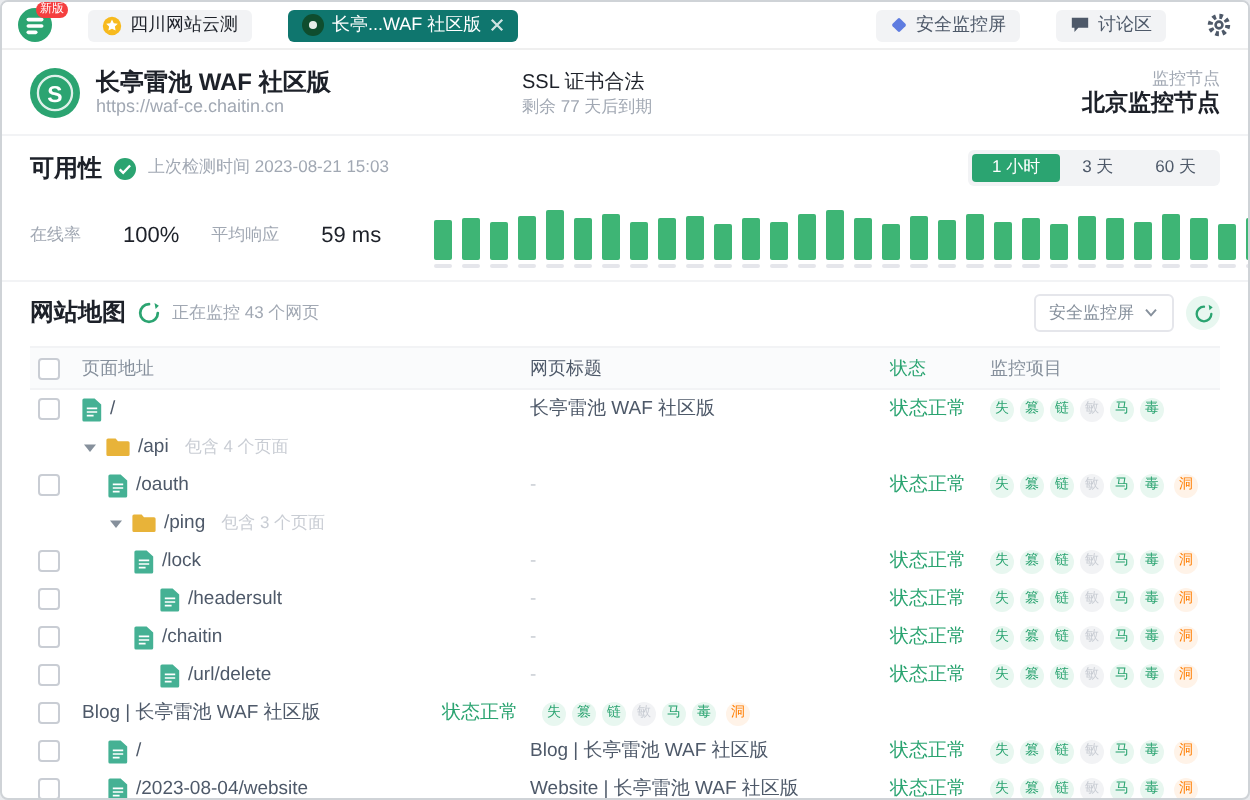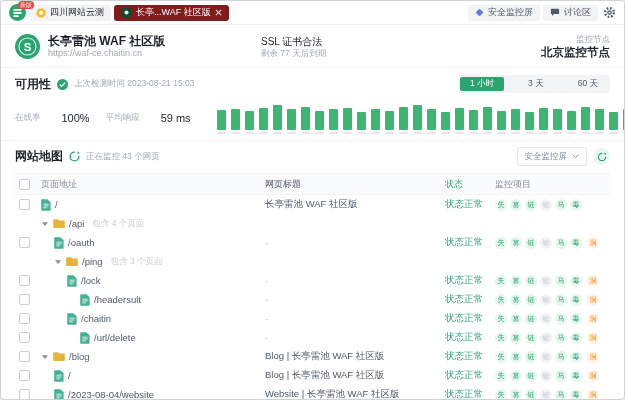--- a/index.html
+++ b/index.html
@@ -1,44 +1,44 @@
 <!DOCTYPE html>
 <html><head>
 <meta charset="utf-8">
 <style>
   html,body{margin:0;padding:0;background:#e9ebee;}
   body{font-family:"Liberation Sans","DejaVu Sans",sans-serif;-webkit-font-smoothing:antialiased;}
   .app{width:623px;height:398px;background:#fff;border:1px solid #cfd3d7;border-radius:4px;overflow:hidden;position:relative;}
   .flex-spacer{flex:1;}
   
-  .topbar{height:23px;display:flex;align-items:center;gap:3px;padding:0 8px;border-bottom:1px solid #efefef;background:#fff;}
+  .topbar{height:23px;display:flex;align-items:center;gap:18px;padding:0 8px;border-bottom:1px solid #efefef;background:#fff;}
   .logo-wrap{position:relative;display:inline-flex;width:17px;height:17px;}
   .logo-badge{position:absolute;top:-3px;left:9px;background:#f53f3f;color:#fff;font-size:6px;line-height:8px;padding:0 2px;border-radius:4px;white-space:nowrap;}
   .tab{display:inline-flex;align-items:center;gap:4px;height:16px;padding:0 7px;border-radius:3px;font-size:9px;cursor:default;}
   .tab-plain{background:#f2f3f5;color:#1d2129;}
-  .tab-active{background:#7f1d1d;color:#fff;}
+  .tab-active{background:#0f766e;color:#fff;}
   .top-btn{display:inline-flex;align-items:center;gap:4px;height:16px;padding:0 7px;border:none;border-radius:3px;background:#f2f3f5;color:#4e5969;font-size:9px;font-family:inherit;}
   .gear{display:inline-flex;align-items:center;margin-left:2px;}
   
   .site-header{display:flex;align-items:center;padding:9px 14px 8px;border-bottom:1px solid #f2f3f5;}
   .sh-left{display:flex;align-items:center;gap:8px;flex:0 0 246px;}
   .site-title{font-size:12px;font-weight:bold;color:#1d2129;line-height:14px;}
   .site-url{font-size:9px;color:#a1a8b3;line-height:11px;}
   .sh-ssl{flex:1;}
   .ssl-status{font-size:10px;color:#1d2129;line-height:13px;}
   .ssl-expire{font-size:8.5px;color:#a1a8b3;line-height:11px;}
   .sh-node{text-align:right;}
   .node-label{font-size:8.5px;color:#a1a8b3;line-height:11px;}
   .node-value{font-size:11.5px;font-weight:bold;color:#1d2129;line-height:14px;}
   
   .avail{padding:7px 14px 6px;border-bottom:1px solid #f2f3f5;}
   .sec-head{display:flex;align-items:center;gap:6px;}
   .sec-title{font-size:12px;font-weight:bold;color:#1d2129;}
   .sec-sub{font-size:8.5px;color:#a1a8b3;}
-  .seg-group{display:inline-flex;background:#f2f3f5;border-radius:3px;padding:2px;gap:14px;}
+  .seg-group{display:inline-flex;background:#f2f3f5;border-radius:3px;padding:2px;gap:1px;}
   .seg{border:none;background:transparent;color:#4e5969;font-size:8.5px;padding:1px 10px;border-radius:2px;font-family:inherit;}
   .seg.active{background:#2ba471;color:#fff;}
   .avail-body{display:flex;align-items:center;margin-top:9px;}
   .stat{display:flex;align-items:flex-start;gap:21px;margin-right:16px;white-space:nowrap;}
   .stat-label{font-size:8.5px;color:#a1a8b3;}
   .stat-value{font-size:11px;font-weight:normal;color:#1d2129;}
   .chart{flex:1;display:flex;align-items:flex-end;gap:5px;height:32px;margin-left:10px;}
   .barcol{display:flex;flex-direction:column;align-items:stretch;width:9px;gap:2px;}
   .bar{background:#3eb575;border-radius:1px;width:9px;}
   .stub{height:2px;background:#e5e6eb;border-radius:1px;}
@@ -501,29 +501,20 @@
               <span class="badge disabled">敏</span>
               <span class="badge">马</span>
               <span class="badge">毒</span>
               <span class="badge alert">洞</span>
             </span>
           </div>
           <div class="trow">
             <span class="c-cb">
               <span class="cb"></span>
             </span>
-            <span class="c-path" style="padding-left: 0px;">
-              <svg width="8" height="8" viewBox="0 0 8 8">
-                <path d="M1 2.3h6L4 6z" fill="#86909c"></path>
-              </svg>
-              <svg width="12" height="11" viewBox="0 0 12 11">
-                <path d="M1 1.2h3.8L6 2.6h5a.8.8 0 01.8.8v5.8a.8.8 0 01-.8.8H1a.8.8 0 01-.8-.8V2a.8.8 0 01.8-.8z" fill="#e8b339"></path>
-              </svg>
-              <span class="path-text">/blog</span>
-            </span>
             <span class="c-title">Blog | 长亭雷池 WAF 社区版</span>
             <span class="c-status">状态正常</span>
             <span class="c-badges">
               <span class="badge">失</span>
               <span class="badge">篡</span>
               <span class="badge">链</span>
               <span class="badge disabled">敏</span>
               <span class="badge">马</span>
               <span class="badge">毒</span>
               <span class="badge alert">洞</span>

